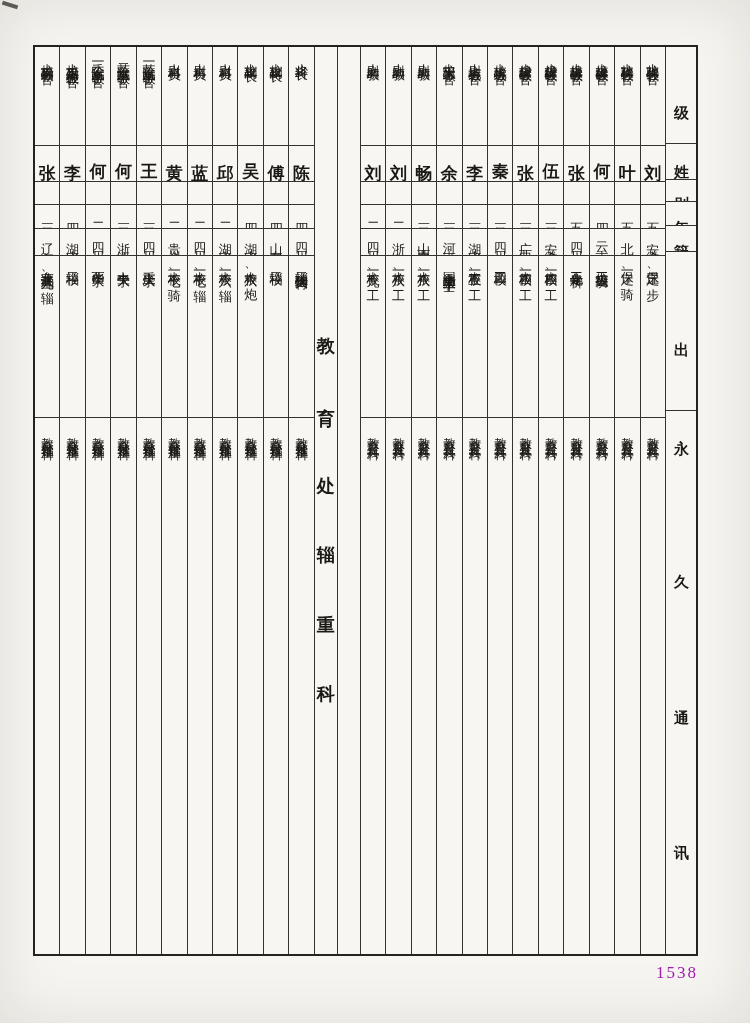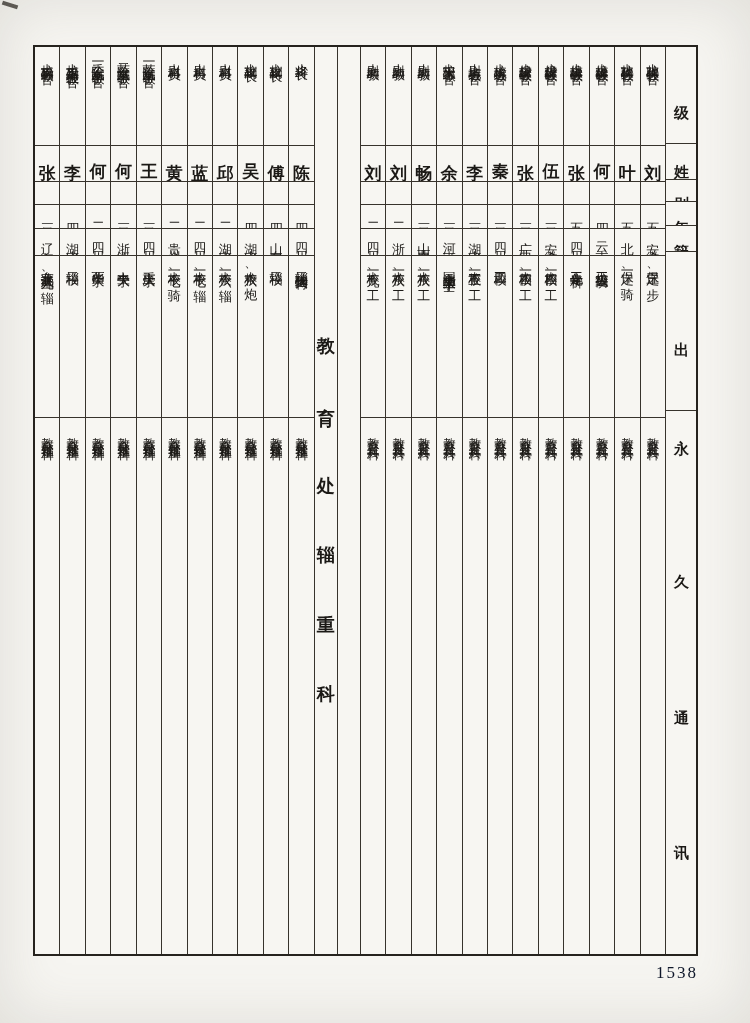--- a/index.html
+++ b/index.html
@@ -73,21 +73,21 @@
   .header .cell.native .vt{padding:6px 0;}
   .header .cell.origin .vt{padding:78px 0 86px;}
   .header .cell.address .vt{padding:16px 0 26px;}
   
   .title-text{
     font-size:18px;font-weight:600;
     height:346px;margin-top:276px;
   }
   .pageno{
     position:absolute;left:656px;top:963px;
-    font-size:17px;letter-spacing:2px;color:#0f172a;
+    font-size:17px;letter-spacing:2px;color:#a21caf;
   }
 </style>
 </head>
 <body>
 
 <div class="scan">
   <div class="corner-mark"></div>
   <div class="table" id="table">
       <div class="col header">
     <div class="cell rank">

